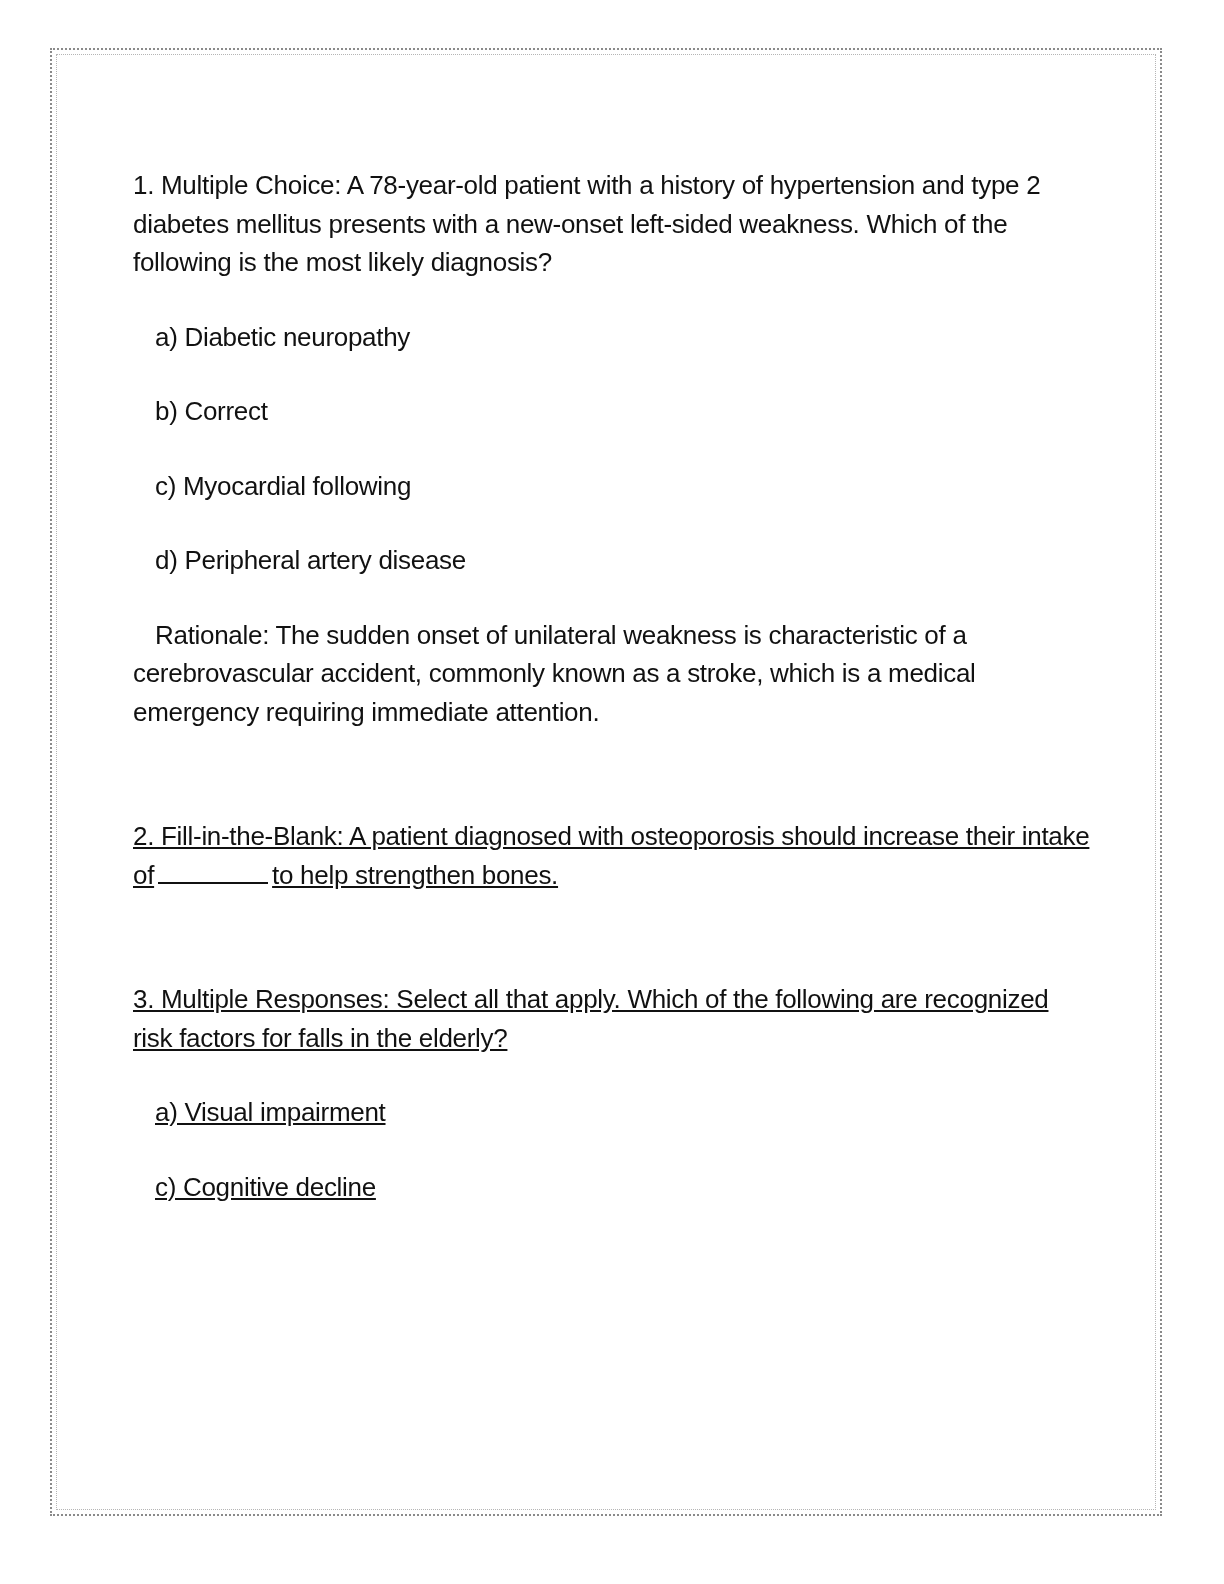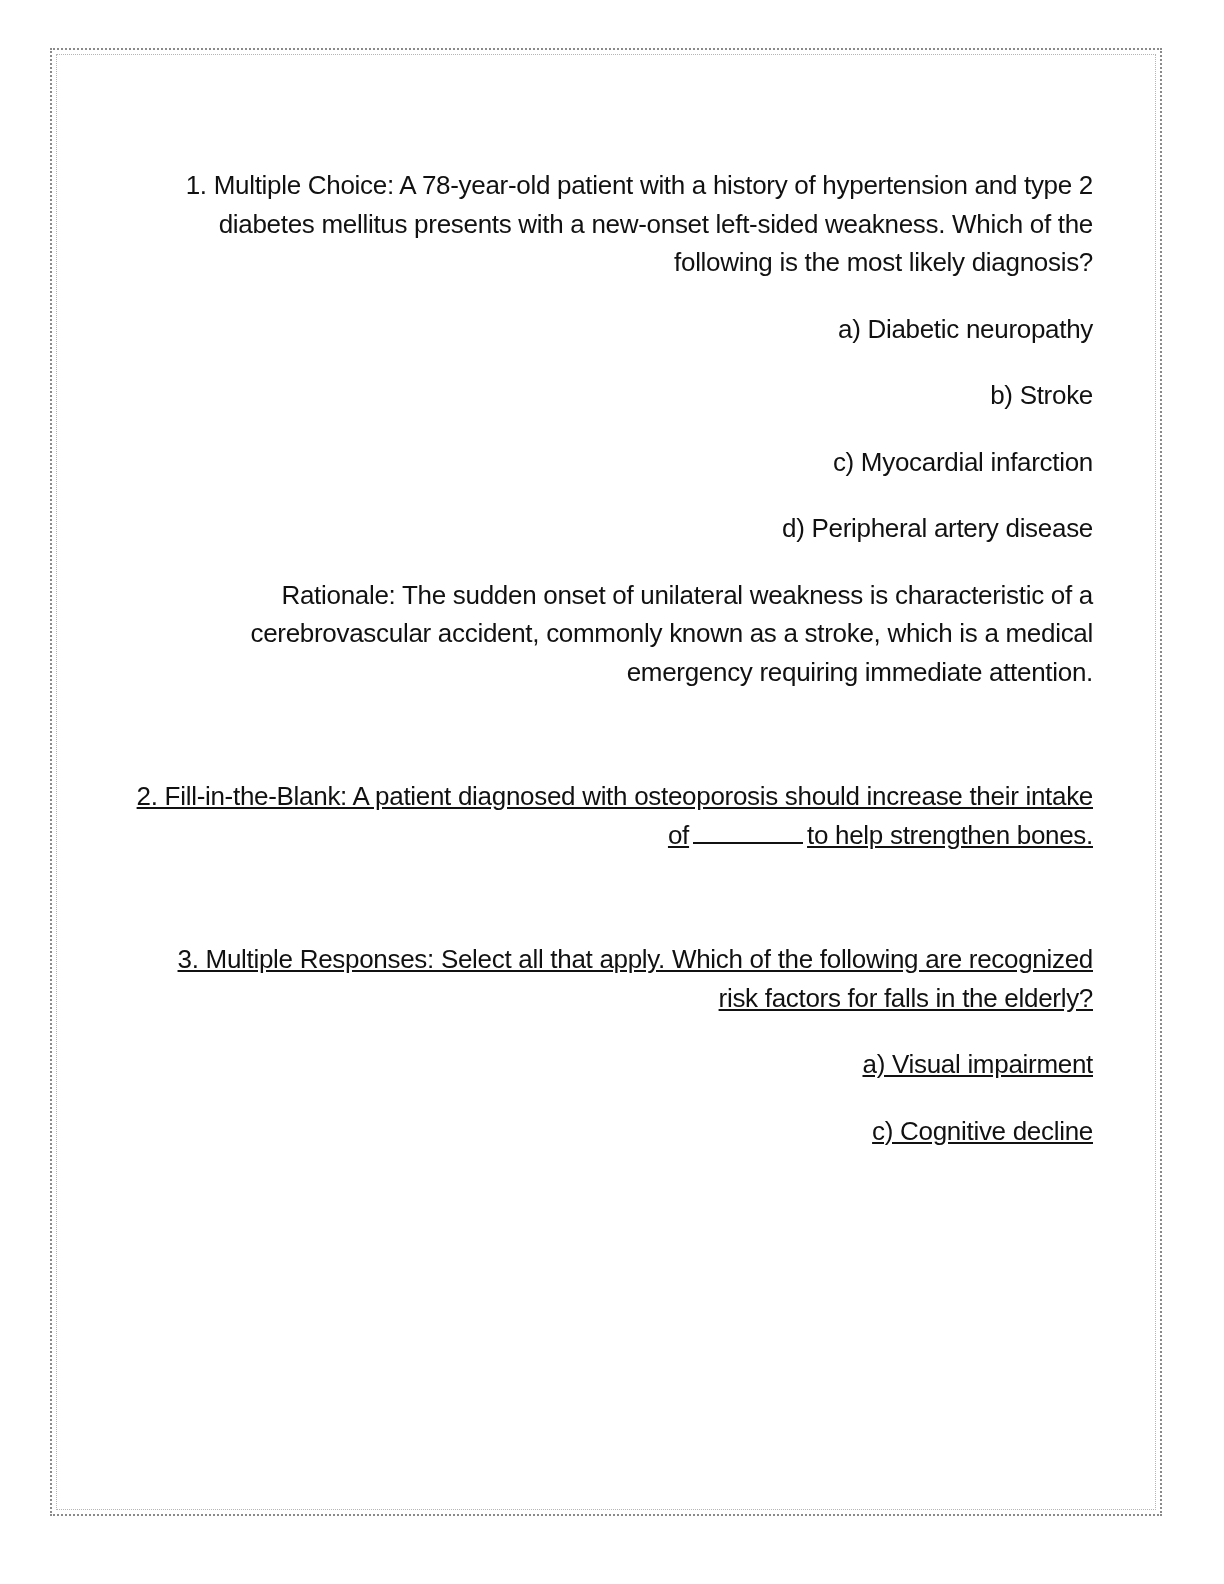--- a/index.html
+++ b/index.html
@@ -11,39 +11,38 @@
   }
   .page-border::before {
     content: ""; position: absolute; left: 4px; top: 4px; right: 4px; bottom: 4px;
     border: 1px dotted #b5b5b5;
   }
   .content {
     position: absolute; left: 133px; top: 166px; width: 960px;
     font-family: "Liberation Sans", sans-serif;
     font-size: 26px; line-height: 38.5px; color: #111;
     letter-spacing: -0.3px;
-    text-align: right;
   }
   p { margin: 0; }
   .indent { padding-left: 22px; }
-  .gap { margin-top: 28px; }
+  .gap { margin-top: 36px; }
   .biggap { margin-top: 86px; text-decoration: underline; }
   .blank { display: inline-block; width: 110px; border-bottom: 2px solid #111; height: 22px; vertical-align: baseline; margin: 0 4px; }
 </style>
 </head>
 <body>
 
 <div class="page-border"></div>
 
 <div class="content">
   <section>
     <p>1. Multiple Choice: A 78-year-old patient with a history of hypertension and type 2 diabetes mellitus presents with a new-onset left-sided weakness. Which of the following is the most likely diagnosis?</p>
     <p class="indent gap">a) Diabetic neuropathy</p>
-    <p class="indent gap">b) Stroke</p>
-    <p class="indent gap">c) Myocardial infarction</p>
+    <p class="indent gap">b) Correct</p>
+    <p class="indent gap">c) Myocardial following</p>
     <p class="indent gap">d) Peripheral artery disease</p>
     <p class="gap" style="text-indent:22px">Rationale: The sudden onset of unilateral weakness is characteristic of a cerebrovascular accident, commonly known as a stroke, which is a medical emergency requiring immediate attention.</p>
   </section>
 
   <section class="biggap">
     <p><span>2. Fill-in-the-Blank: A patient diagnosed with osteoporosis should increase their intake of</span><span class="blank"></span><span>to help strengthen bones.</span></p>
   </section>
 
   <section class="biggap">
     <p>3. Multiple Responses: Select all that apply. Which of the following are recognized risk factors for falls in the elderly?</p>

